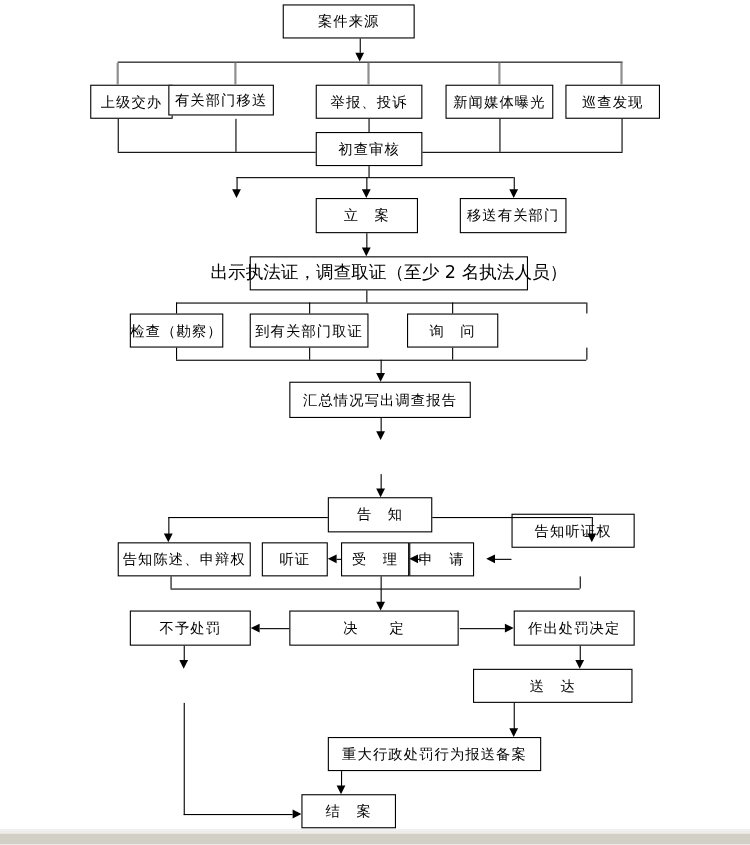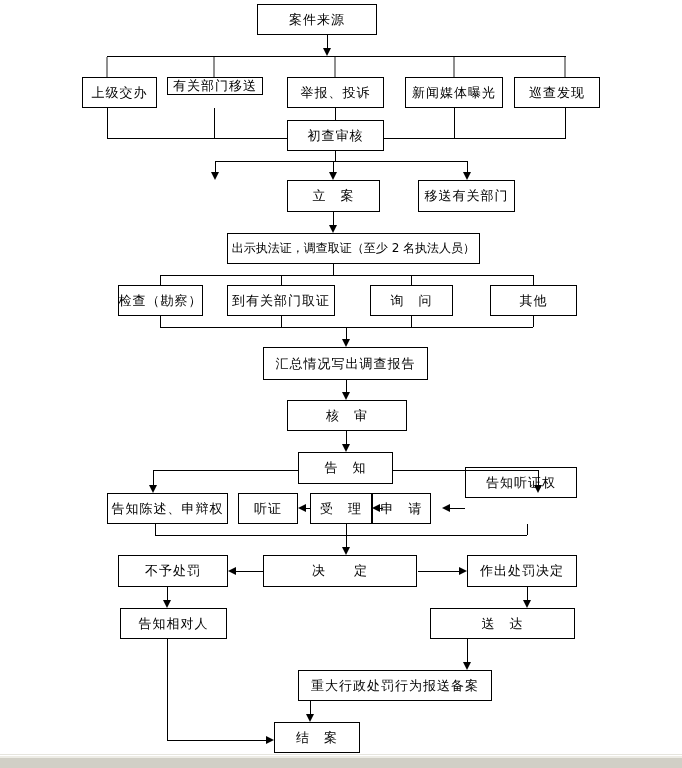--- a/index.html
+++ b/index.html
@@ -1,62 +1,59 @@
 <!DOCTYPE html>
 <html><head>
 <meta charset="utf-8">
 <style>
   html,body{margin:0;padding:0;background:#fff;}
   #canvas{position:relative;width:682px;height:768px;background:#ffffff;overflow:hidden;
           font-family:"DejaVu Sans","Liberation Sans",sans-serif;}
   .box{position:absolute;box-sizing:border-box;border:1px solid #000;background:#fff;
        display:flex;align-items:center;justify-content:center;font-size:13px;
        letter-spacing:1px;color:#000;white-space:nowrap;}
-  .box.small{font-size:12px;letter-spacing:0;}
+  .box.small{font-size:16px;letter-spacing:0;}
   .ln{position:absolute;background:#000;}
   .ln.gray{background:#8f8f8f;}
   .ar{position:absolute;width:0;height:0;}
   .ar.down{border-left:4px solid transparent;border-right:4px solid transparent;border-top:8px solid #000;}
   .ar.left{border-top:4px solid transparent;border-bottom:4px solid transparent;border-right:8px solid #000;}
   .ar.right{border-top:4px solid transparent;border-bottom:4px solid transparent;border-left:8px solid #000;}
   .faint-line{position:absolute;left:0;width:682px;height:1px;background:#e6e5de;}
   .bottom-bar{position:absolute;left:0;bottom:0;width:682px;height:10px;background:#d1cfc6;
               border-top:2px solid #edece5;box-sizing:content-box;}
 </style>
 </head>
 <body>
 
 <div id="canvas">
 
   <div class="box" style="left:257px;top:4px;width:120px;height:31px">案件来源</div>
   <div class="box" style="left:82px;top:77px;width:75px;height:31px">上级交办</div>
-  <div class="box" style="left:167px;top:77px;width:96px;height:18px">有关部门移送</div>
+  <div class="box" style="left:153px;top:77px;width:96px;height:28px">有关部门移送</div>
   <div class="box" style="left:287px;top:77px;width:97px;height:31px">举报、投诉</div>
   <div class="box" style="left:405px;top:77px;width:98px;height:31px">新闻媒体曝光</div>
   <div class="box" style="left:514px;top:77px;width:86px;height:31px">巡查发现</div>
   <div class="box" style="left:287px;top:120px;width:97px;height:31px">初查审核</div>
   <div class="box" style="left:287px;top:180px;width:93px;height:32px">立　案</div>
   <div class="box" style="left:418px;top:180px;width:97px;height:32px">移送有关部门</div>
   <div class="box small" style="left:227px;top:233px;width:253px;height:31px">出示执法证，调查取证（至少 2 名执法人员）</div>
   <div class="box" style="left:118px;top:285px;width:85px;height:31px">检查（勘察）</div>
   <div class="box" style="left:227px;top:285px;width:108px;height:31px">到有关部门取证</div>
   <div class="box" style="left:370px;top:285px;width:83px;height:31px">询　问</div>
-  <div class="box" style="left:490px;top:285px;width:87px;height:31px">其他</div>
   <div class="box" style="left:263px;top:347px;width:165px;height:33px">汇总情况写出调查报告</div>
-  <div class="box" style="left:287px;top:400px;width:120px;height:31px">核　审</div>
   <div class="box" style="left:298px;top:452px;width:95px;height:32px">告　知</div>
   <div class="box" style="left:107px;top:493px;width:121px;height:31px">告知陈述、申辩权</div>
   <div class="box" style="left:238px;top:493px;width:60px;height:31px">听证</div>
   <div class="box" style="left:310px;top:493px;width:62px;height:31px">受　理</div>
   <div class="box" style="left:372px;top:493px;width:59px;height:31px">申　请</div>
   <div class="box" style="left:465px;top:467px;width:112px;height:31px">告知听证权</div>
   <div class="box" style="left:118px;top:555px;width:110px;height:32px">不予处罚</div>
   <div class="box" style="left:263px;top:555px;width:154px;height:32px">决　　定</div>
   <div class="box" style="left:467px;top:555px;width:110px;height:32px">作出处罚决定</div>
-  <div class="box" style="left:120px;top:608px;width:107px;height:31px">告知相对人</div>
   <div class="box" style="left:430px;top:608px;width:145px;height:31px">送　达</div>
   <div class="box" style="left:298px;top:670px;width:194px;height:31px">重大行政处罚行为报送备案</div>
   <div class="box" style="left:274px;top:722px;width:86px;height:31px">结　案</div>
 
   <div class="ln" style="left:327px;top:35px;width:1px;height:13px"></div>
   <div class="ar down" style="left:323px;top:48px"></div>
   <div class="ln" style="left:107px;top:56px;width:459px;height:1px"></div>
   <div class="ln gray" style="left:106px;top:57px;width:2px;height:20px"></div>
   <div class="ln gray" style="left:213px;top:57px;width:2px;height:20px"></div>
   <div class="ln gray" style="left:334px;top:57px;width:2px;height:20px"></div>

